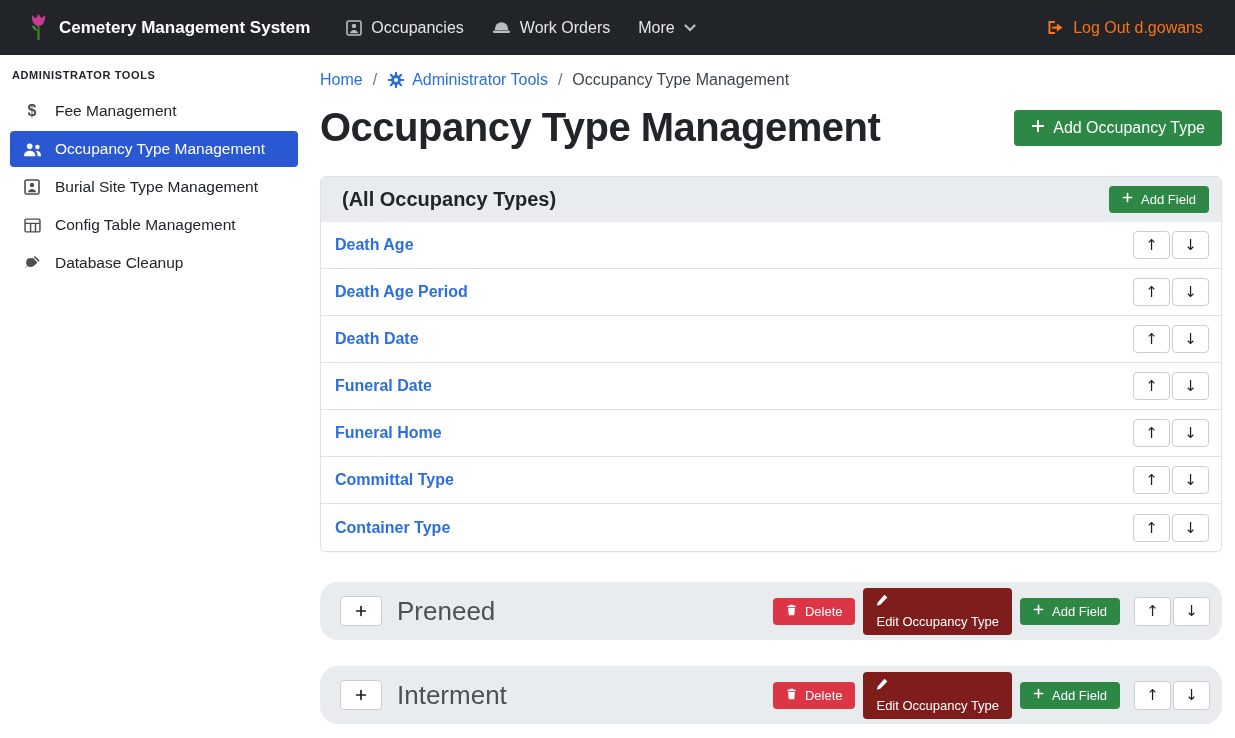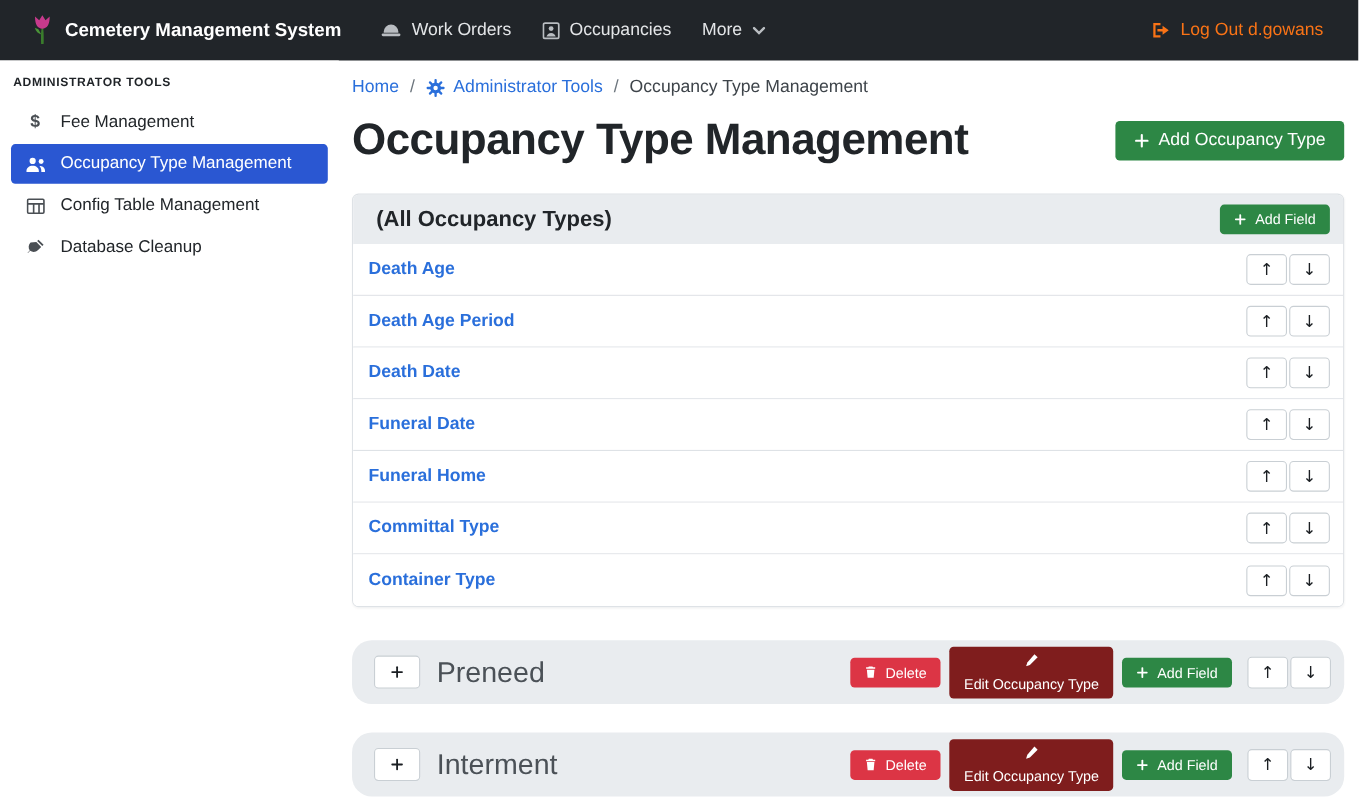--- a/index.html
+++ b/index.html
@@ -75,21 +75,21 @@
   .crumb-sep { color: #6c757d; }
   .crumb-current { color: #3e444a; }
 
   .page-header {
     display: flex; align-items: center; justify-content: space-between;
     margin: 16px 0 26px;
   }
   .page-title { font-size: 40px; font-weight: 600; letter-spacing: -0.5px; color: #212529; }
 
   .btn {
-    display: inline-flex; align-items: center; gap: 8px;
+    display: inline-flex; gap: 8px;
     border: none; border-radius: 4px; cursor: pointer;
     color: #fff; font-family: "Liberation Sans", sans-serif;
   }
   .btn-green { background: #2d8745; }
   .btn-teal  { background: #7f1d1d; flex-direction: column; }
   .btn-red   { background: #dc3545; }
   .btn-lg { font-size: 16px; padding: 9px 17px; }
   .btn-sm { font-size: 13px; padding: 6px 13px; }
 
   
@@ -151,36 +151,36 @@
         <path d="M10 19c-3-.8-5.2-3-6.2-6.4l3.4 1.4z" fill="#4a9438"></path>
         <path d="M4 2c0 8 2.6 11.5 7 11.5S18 10 18 2l-4 3.4L11 .8 8 5.4 Z" fill="#c73a8c"></path>
       </svg>
     </span>
     <span>Cemetery Management System</span>
   </div>
 
   <div class="nav-links">
     <div class="nav-link">
       <span class="ni">
-        <svg width="19" height="15" viewBox="0 0 20 15" fill="currentColor">
-            <path d="M3 9a7 7 0 0 1 14 0v1H3z"></path>
-            <rect x="1" y="10.6" width="18" height="2.6" rx="1.3"></rect>
-          </svg>
-      </span>
-      <span>Work Orders</span>
-    </div>
-    <div class="nav-link">
-      <span class="ni">
         <svg width="16" height="16" viewBox="0 0 16 16">
             <rect x="1" y="1" width="14" height="14" rx="1.6" fill="none" stroke="currentColor" stroke-width="1.6"></rect>
             <circle cx="8" cy="6" r="2.2" fill="currentColor"></circle>
             <path d="M3.8 13.2c.5-2 2.2-3.3 4.2-3.3s3.7 1.3 4.2 3.3z" fill="currentColor"></path>
           </svg>
       </span>
       <span>Occupancies</span>
+    </div>
+    <div class="nav-link">
+      <span class="ni">
+        <svg width="19" height="15" viewBox="0 0 20 15" fill="currentColor">
+            <path d="M3 9a7 7 0 0 1 14 0v1H3z"></path>
+            <rect x="1" y="10.6" width="18" height="2.6" rx="1.3"></rect>
+          </svg>
+      </span>
+      <span>Work Orders</span>
     </div>
     <div class="nav-link">
       <span>More</span>
       <span class="ni">
         <svg width="12" height="8" viewBox="0 0 12 8" fill="none" stroke="currentColor" stroke-width="2.2" stroke-linecap="round">
             <path d="M1.5 1.5L6 6l4.5-4.5"></path>
           </svg>
       </span>
     </div>
   </div>
@@ -211,20 +211,30 @@
       <svg width="19" height="15" viewBox="0 0 20 16" fill="currentColor">
           <circle cx="7" cy="4.6" r="3"></circle>
           <path d="M1 14.4c0-3.1 2.7-5.1 6-5.1s6 2 6 5.1v.8H1z"></path>
           <circle cx="15.2" cy="5.2" r="2.4"></circle>
           <path d="M14.6 9.4c2.6.2 4.4 2 4.4 4.6v1.2h-3.6v-1c0-1.8-.6-3.4-1.8-4.6.3-.1.7-.2 1-.2z"></path>
         </svg>
     </span>
     <span>Occupancy Type Management</span>
   </div>
 
+  <div class="side-item">
+    <span class="si">
+      <svg width="16" height="16" viewBox="0 0 16 16">
+          <rect x="1" y="1" width="14" height="14" rx="1.6" fill="none" stroke="currentColor" stroke-width="1.6"></rect>
+          <circle cx="8" cy="6" r="2.2" fill="currentColor"></circle>
+          <path d="M3.8 13.2c.5-2 2.2-3.3 4.2-3.3s3.7 1.3 4.2 3.3z" fill="currentColor"></path>
+        </svg>
+    </span>
+    <span>Burial Site Type Management</span>
+  </div>
 
   <div class="side-item">
     <span class="si">
       <svg width="17" height="15" viewBox="0 0 16 14" fill="none" stroke="currentColor" stroke-width="1.4">
           <rect x="1" y="1" width="14" height="12" rx="1"></rect>
           <path d="M1 5h14M6.2 5v8M10.8 5v8"></path>
         </svg>
     </span>
     <span>Config Table Management</span>
   </div>

